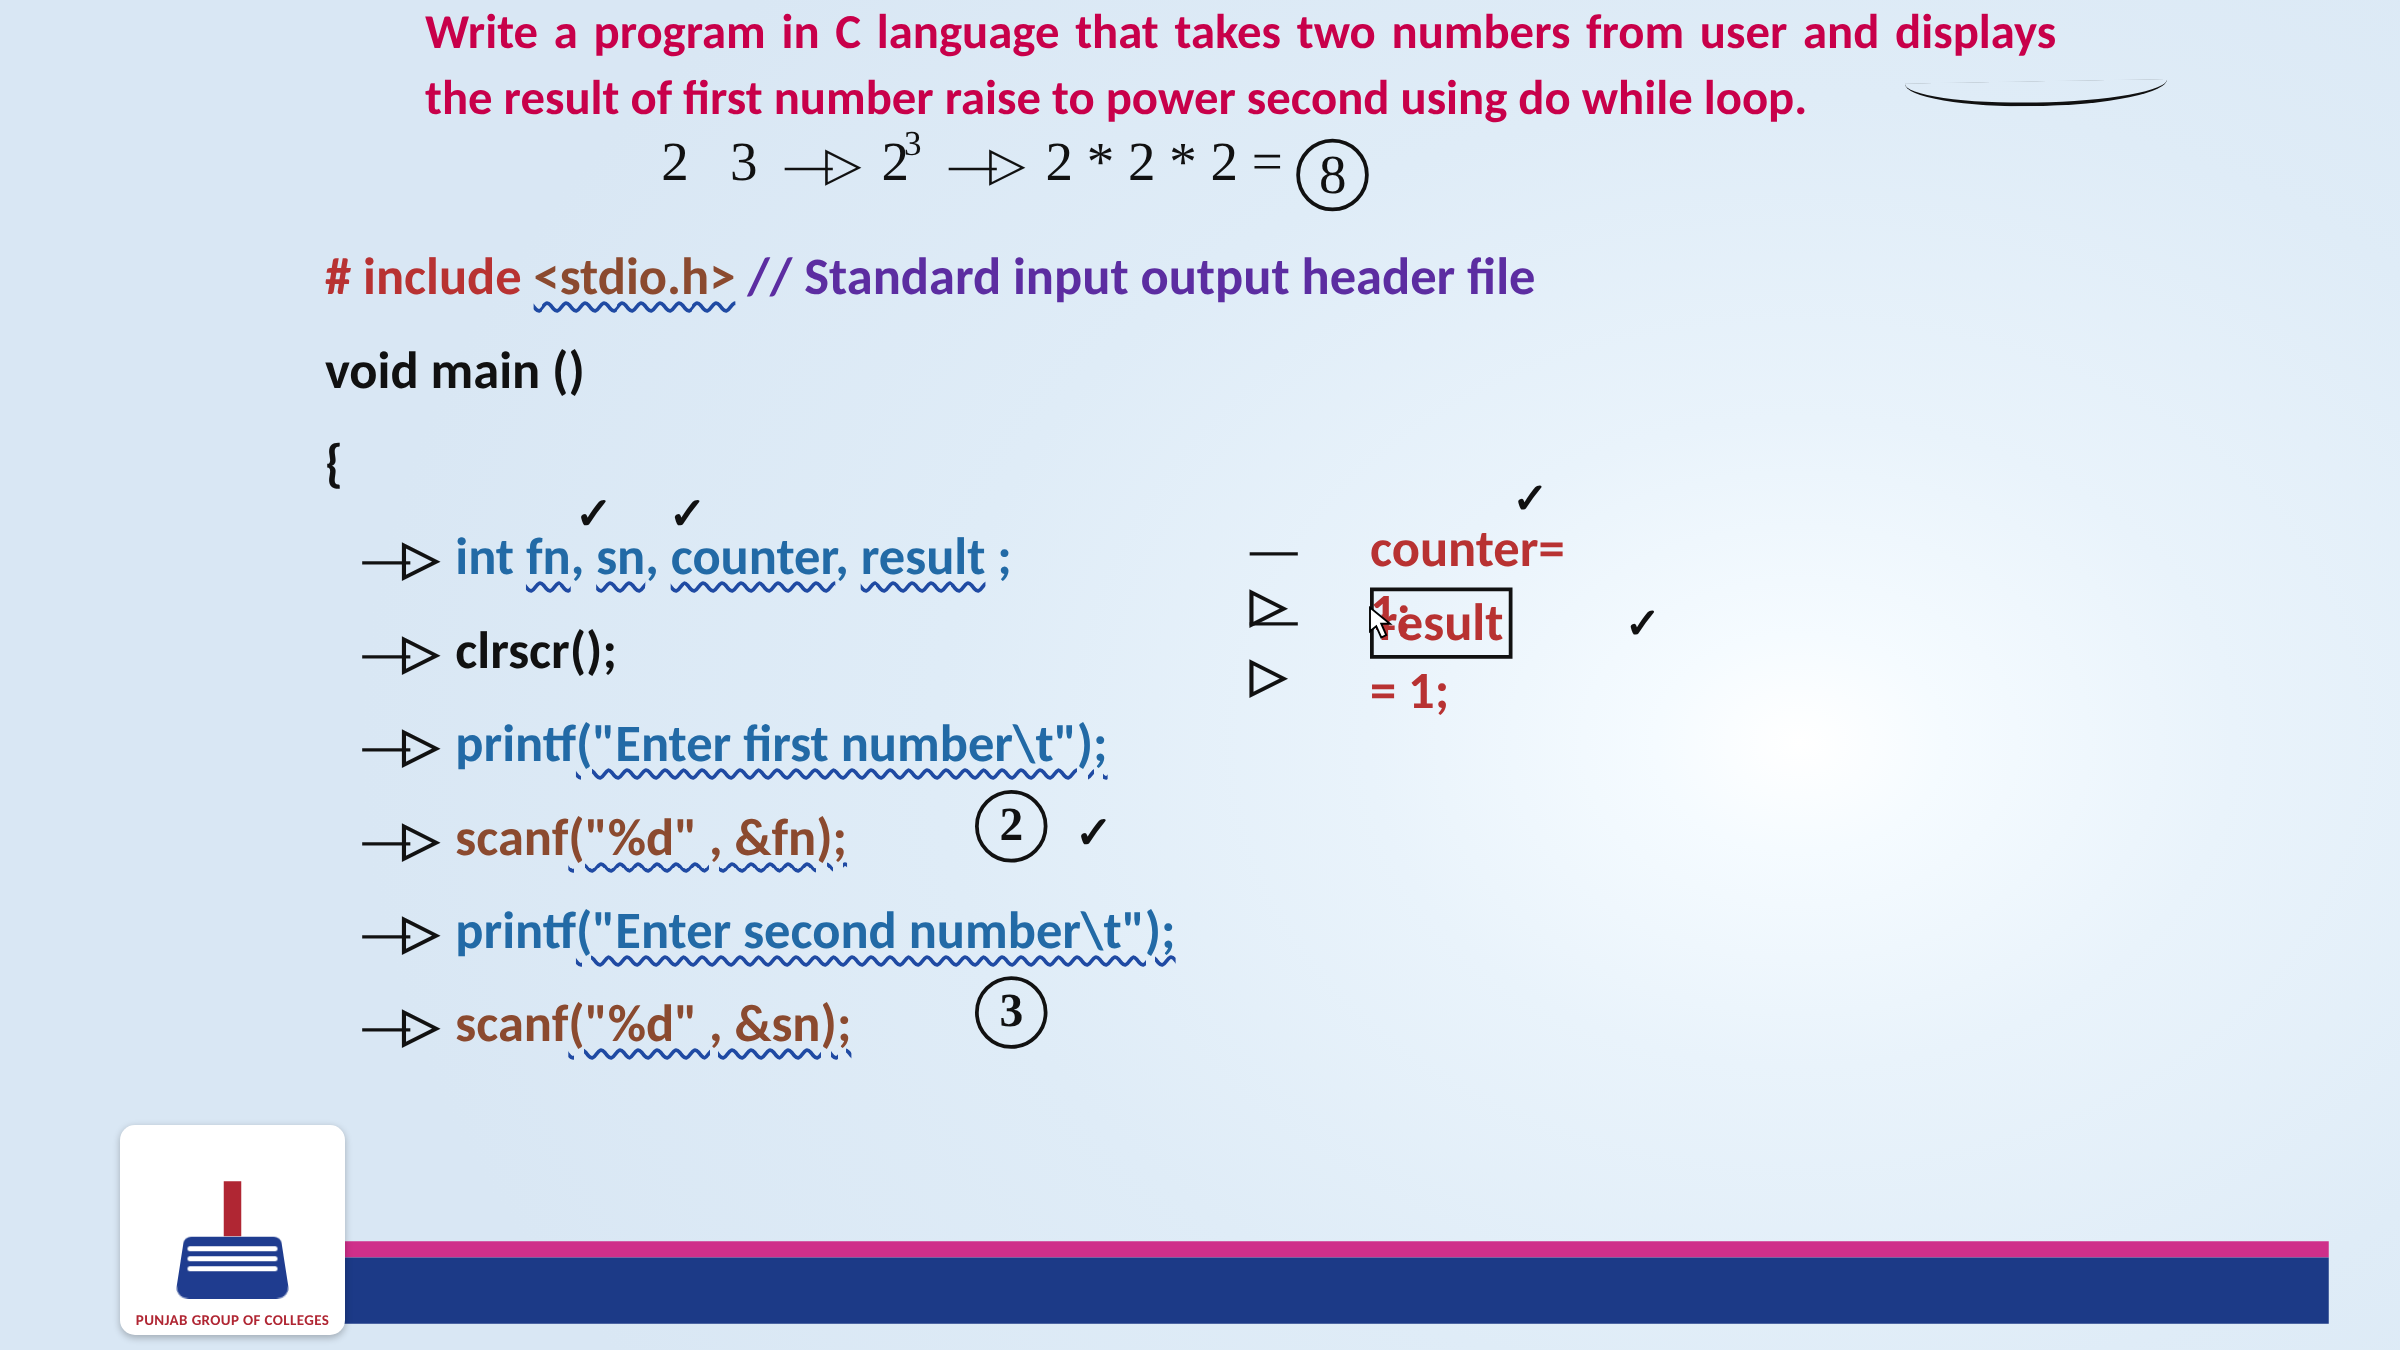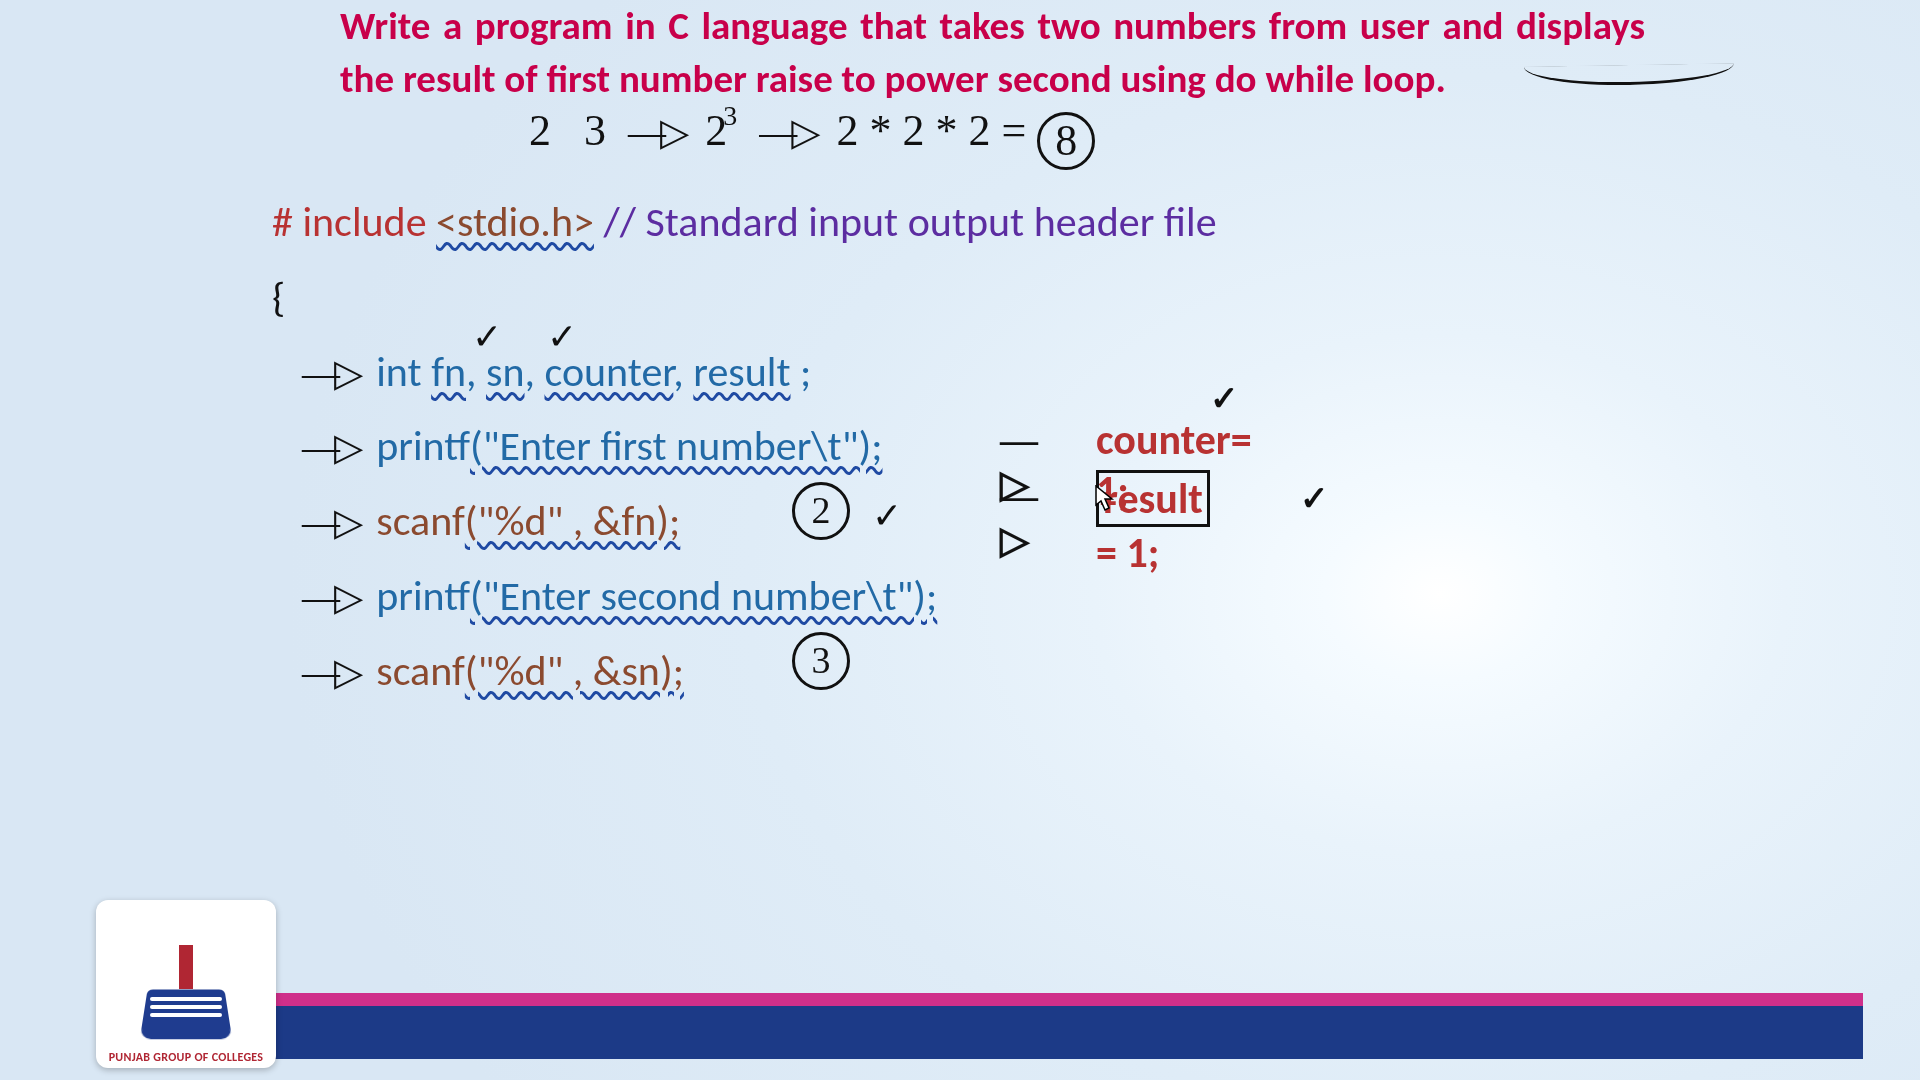--- a/index.html
+++ b/index.html
@@ -33,22 +33,22 @@
     width: 58px; height: 58px;
     line-height: 52px;
     text-align: center;
     vertical-align: -10px;
   }
   .hand-example sup { font-size: 28px; vertical-align: 20px; margin-left: -4px; }
   .hand-example .sq { position: absolute; left: 995px; top: -35px; width: 210px; height: 20px; border-bottom: 3px solid #111; border-radius: 0 0 50% 50% / 0 0 100% 100%; transform: rotate(-1deg); }
 
   .code {
     position: absolute;
-    left: 272px; top: 185px; width: 1500px;
-    font-weight: 400;
+    left: 260px; top: 185px; width: 1500px;
+    font-weight: 700;
     font-size: 42px;
     line-height: 1.78;
   }
   .code .ln { position: relative; }
   .c-red   { color: #b83232; }
   .c-brown { color: #8b4a2f; }
   .c-blue  { color: #226aa6; }
   .c-purp  { color: #5c2da1; }
   .c-black { color: #111; }
   .wavy { text-decoration: underline wavy #1f4aa3 3px; text-underline-offset: 6px; }
@@ -133,34 +133,39 @@
       <span class="circ">8</span>
       <span class="sq"></span>
     </div>
 
     <div class="code">
       <div class="ln">
         <span class="c-red"># include</span>
         <span class="c-brown wavy">&lt;stdio.h&gt;</span>
         <span class="c-purp">// Standard input output header file</span>
       </div>
+      <div class="ln c-black">void main ()</div>
       <div class="ln c-black">{</div>
 
       <div class="ln indent1">
         <span class="harrow"></span>&nbsp;
         <span class="c-blue">int</span>
         <span class="c-blue wavy">fn</span><span class="c-blue">, </span>
         <span class="c-blue wavy">sn</span><span class="c-blue">, </span>
         <span class="c-blue wavy">counter</span><span class="c-blue">, </span>
         <span class="c-blue wavy">result</span>
         <span class="c-blue"> ;</span>
         <span class="tick" style="left:200px; top:-30px;">✓</span>
         <span class="tick" style="left:275px; top:-30px;">✓</span>
       </div>
 
+      <div class="ln indent1">
+        <span class="harrow"></span>&nbsp;
+        <span class="c-black">clrscr();</span>
+      </div>
 
       <div class="ln indent1">
         <span class="harrow"></span>&nbsp;
         <span class="c-blue">printf</span><span class="c-blue wavy">("Enter first number\t");</span>
       </div>
 
       <div class="ln indent1">
         <span class="harrow"></span>&nbsp;
         <span class="c-brown">scanf</span><span class="c-brown wavy">("%d" , &amp;fn);</span>
         <span class="circnum" style="left:520px; top:-2px;">2</span>

